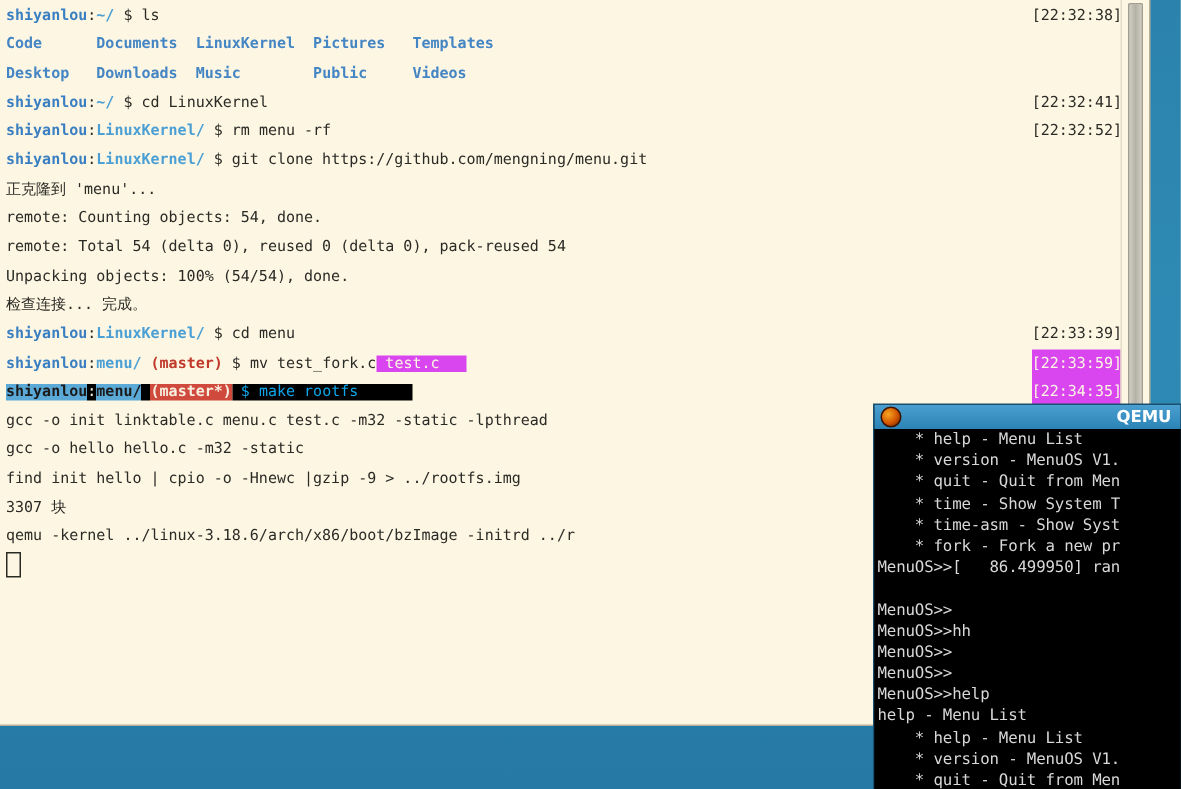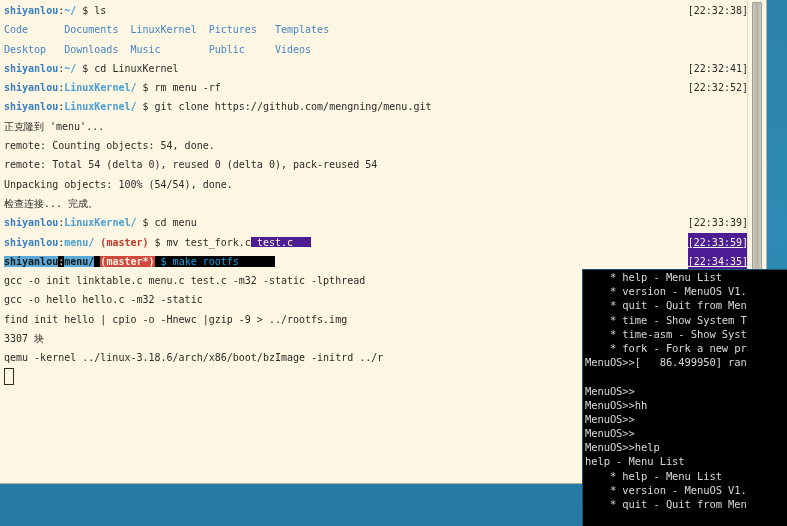--- a/index.html
+++ b/index.html
@@ -62,26 +62,26 @@
     font-size:10px;line-height:19.3px;
     color:#2b2b26;
     white-space:pre;
   }
   .row{position:relative;height:19.3px;}
   .ts{position:absolute;right:0;top:0;color:#2b2b26;}
 
   
   .c-blue{color:#3a7fc1;font-weight:bold;}
   .c-cyan{color:#4a9fd4;font-weight:bold;}
-  .c-dir{color:#4485c4;font-weight:normal;}
+  .c-dir{color:#4485c4;font-weight:bold;}
   .c-red{color:#c0392b;font-weight:bold;}
   .c-plain{color:#2b2b26;}
 
   
-  .inv{background:#4c1d95;color:#fdf6e3;text-decoration:underline;}
+  .inv{background:#d946ef;color:#fdf6e3;}
   .seg-host{background:#5aa9d6;color:#1b1b1b;font-weight:bold;}
   .seg-path{background:#5aa9d6;color:#1b1b1b;font-weight:bold;}
   .seg-colon{background:#000;color:#fdf6e3;}
   .seg-branch{background:#cf4a3c;color:#f7eee0;font-weight:bold;margin-top:20px;}
   .seg-sp{background:#000;color:#0ea5e9;}
 
   .cursor{
     display:inline-block;width:8px;height:15px;
     border:1.5px solid #2b2b26;background:transparent;
     vertical-align:-3px;
@@ -145,18 +145,22 @@
     <div class="term-body">
       <div class="term-text" id="term-text"><div class="row"><span class="c-blue">shiyanlou</span><span class="c-plain">:</span><span class="c-cyan">~/</span><span class="c-plain"> $ ls</span><span class="ts">[22:32:38]</span></div><div class="row"><span class="c-dir">Code      </span><span class="c-dir">Documents  </span><span class="c-dir">LinuxKernel  </span><span class="c-dir">Pictures   </span><span class="c-dir">Templates </span></div><div class="row"><span class="c-dir">Desktop   </span><span class="c-dir">Downloads  </span><span class="c-dir">Music        </span><span class="c-dir">Public     </span><span class="c-dir">Videos    </span></div><div class="row"><span class="c-blue">shiyanlou</span><span class="c-plain">:</span><span class="c-cyan">~/</span><span class="c-plain"> $ cd LinuxKernel</span><span class="ts">[22:32:41]</span></div><div class="row"><span class="c-blue">shiyanlou</span><span class="c-plain">:</span><span class="c-cyan">LinuxKernel/</span><span class="c-plain"> $ rm menu -rf</span><span class="ts">[22:32:52]</span></div><div class="row"><span class="c-blue">shiyanlou</span><span class="c-plain">:</span><span class="c-cyan">LinuxKernel/</span><span class="c-plain"> $ git clone https://github.com/mengning/menu.git</span></div><div class="row"><span class="c-plain">正克隆到 'menu'...</span></div><div class="row"><span class="c-plain">remote: Counting objects: 54, done.</span></div><div class="row"><span class="c-plain">remote: Total 54 (delta 0), reused 0 (delta 0), pack-reused 54</span></div><div class="row"><span class="c-plain">Unpacking objects: 100% (54/54), done.</span></div><div class="row"><span class="c-plain">检查连接... 完成。</span></div><div class="row"><span class="c-blue">shiyanlou</span><span class="c-plain">:</span><span class="c-cyan">LinuxKernel/</span><span class="c-plain"> $ cd menu</span><span class="ts">[22:33:39]</span></div><div class="row"><span class="c-blue">shiyanlou</span><span class="c-plain">:</span><span class="c-cyan">menu/</span><span class="c-plain"> </span><span class="c-red">(master)</span><span class="c-plain"> $ mv test_fork.c</span><span class="inv"> test.c   </span><span class="ts inv">[22:33:59]</span></div><div class="row"><span class="seg-host">shiyanlou</span><span class="seg-colon">:</span><span class="seg-path">menu/</span><span class="seg-sp"> </span><span class="seg-branch">(master*)</span><span class="seg-sp"> $ make rootfs      </span><span class="ts inv">[22:34:35]</span></div><div class="row"><span class="c-plain">gcc -o init linktable.c menu.c test.c -m32 -static -lpthread</span></div><div class="row"><span class="c-plain">gcc -o hello hello.c -m32 -static</span></div><div class="row"><span class="c-plain">find init hello | cpio -o -Hnewc |gzip -9 &gt; ../rootfs.img</span></div><div class="row"><span class="c-plain">3307 块</span></div><div class="row"><span class="c-plain">qemu -kernel ../linux-3.18.6/arch/x86/boot/bzImage -initrd ../r</span></div><div class="row"><span class="cursor"></span></div></div>
 
       <div class="scroll-track">
         <div class="scroll-thumb"></div>
       </div>
     </div>
   </div>
 
   <div class="qemu-win">
+    <div class="qemu-tb">
+      <div class="q-icon"></div>
+      <div class="q-title">QEMU</div>
+    </div>
     <div class="qemu-screen">
       <div class="qemu-text" id="qemu-text"><div class="qline">    * help - Menu List</div><div class="qline">    * version - MenuOS V1.</div><div class="qline">    * quit - Quit from Men</div><div class="qline">    * time - Show System T</div><div class="qline">    * time-asm - Show Syst</div><div class="qline">    * fork - Fork a new pr</div><div class="qline">MenuOS&gt;&gt;[   86.499950] ran</div><div class="qline"></div><div class="qline">MenuOS&gt;&gt;</div><div class="qline">MenuOS&gt;&gt;hh</div><div class="qline">MenuOS&gt;&gt;</div><div class="qline">MenuOS&gt;&gt;</div><div class="qline">MenuOS&gt;&gt;help</div><div class="qline">help - Menu List</div><div class="qline">    * help - Menu List</div><div class="qline">    * version - MenuOS V1.</div><div class="qline">    * quit - Quit from Men</div></div>
     </div>
   </div>
 
 </div>
 
 </body></html>

